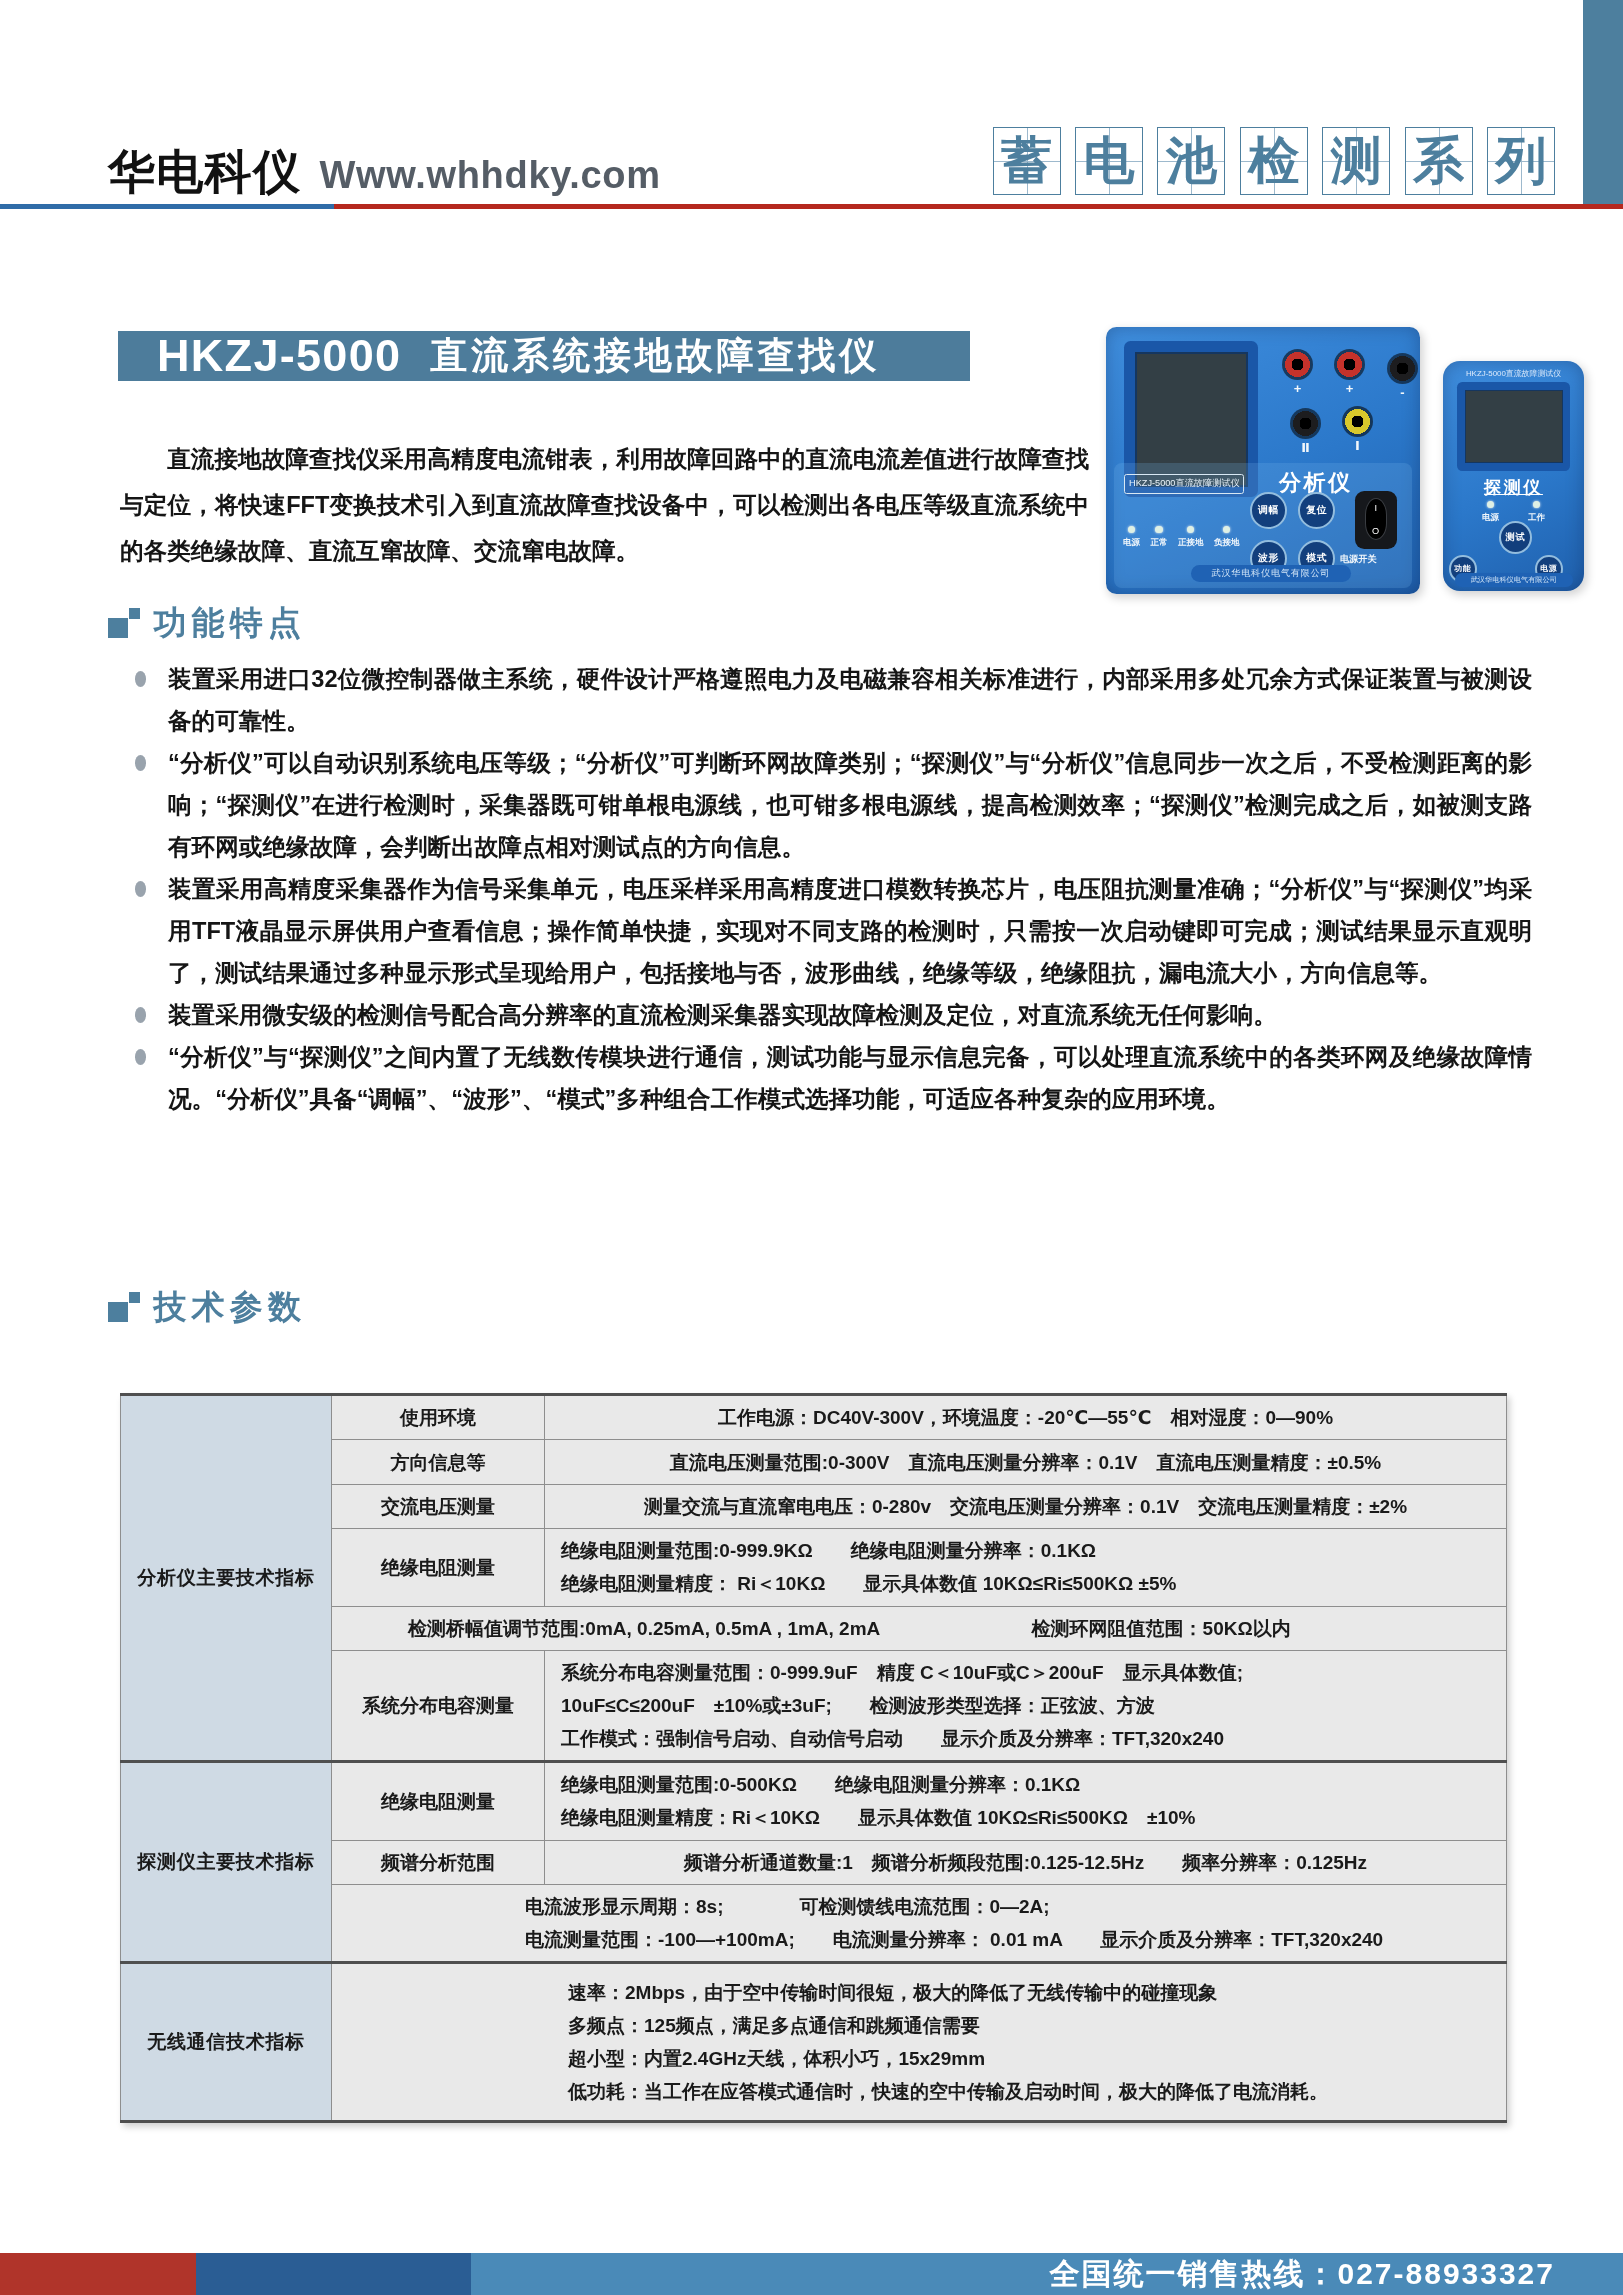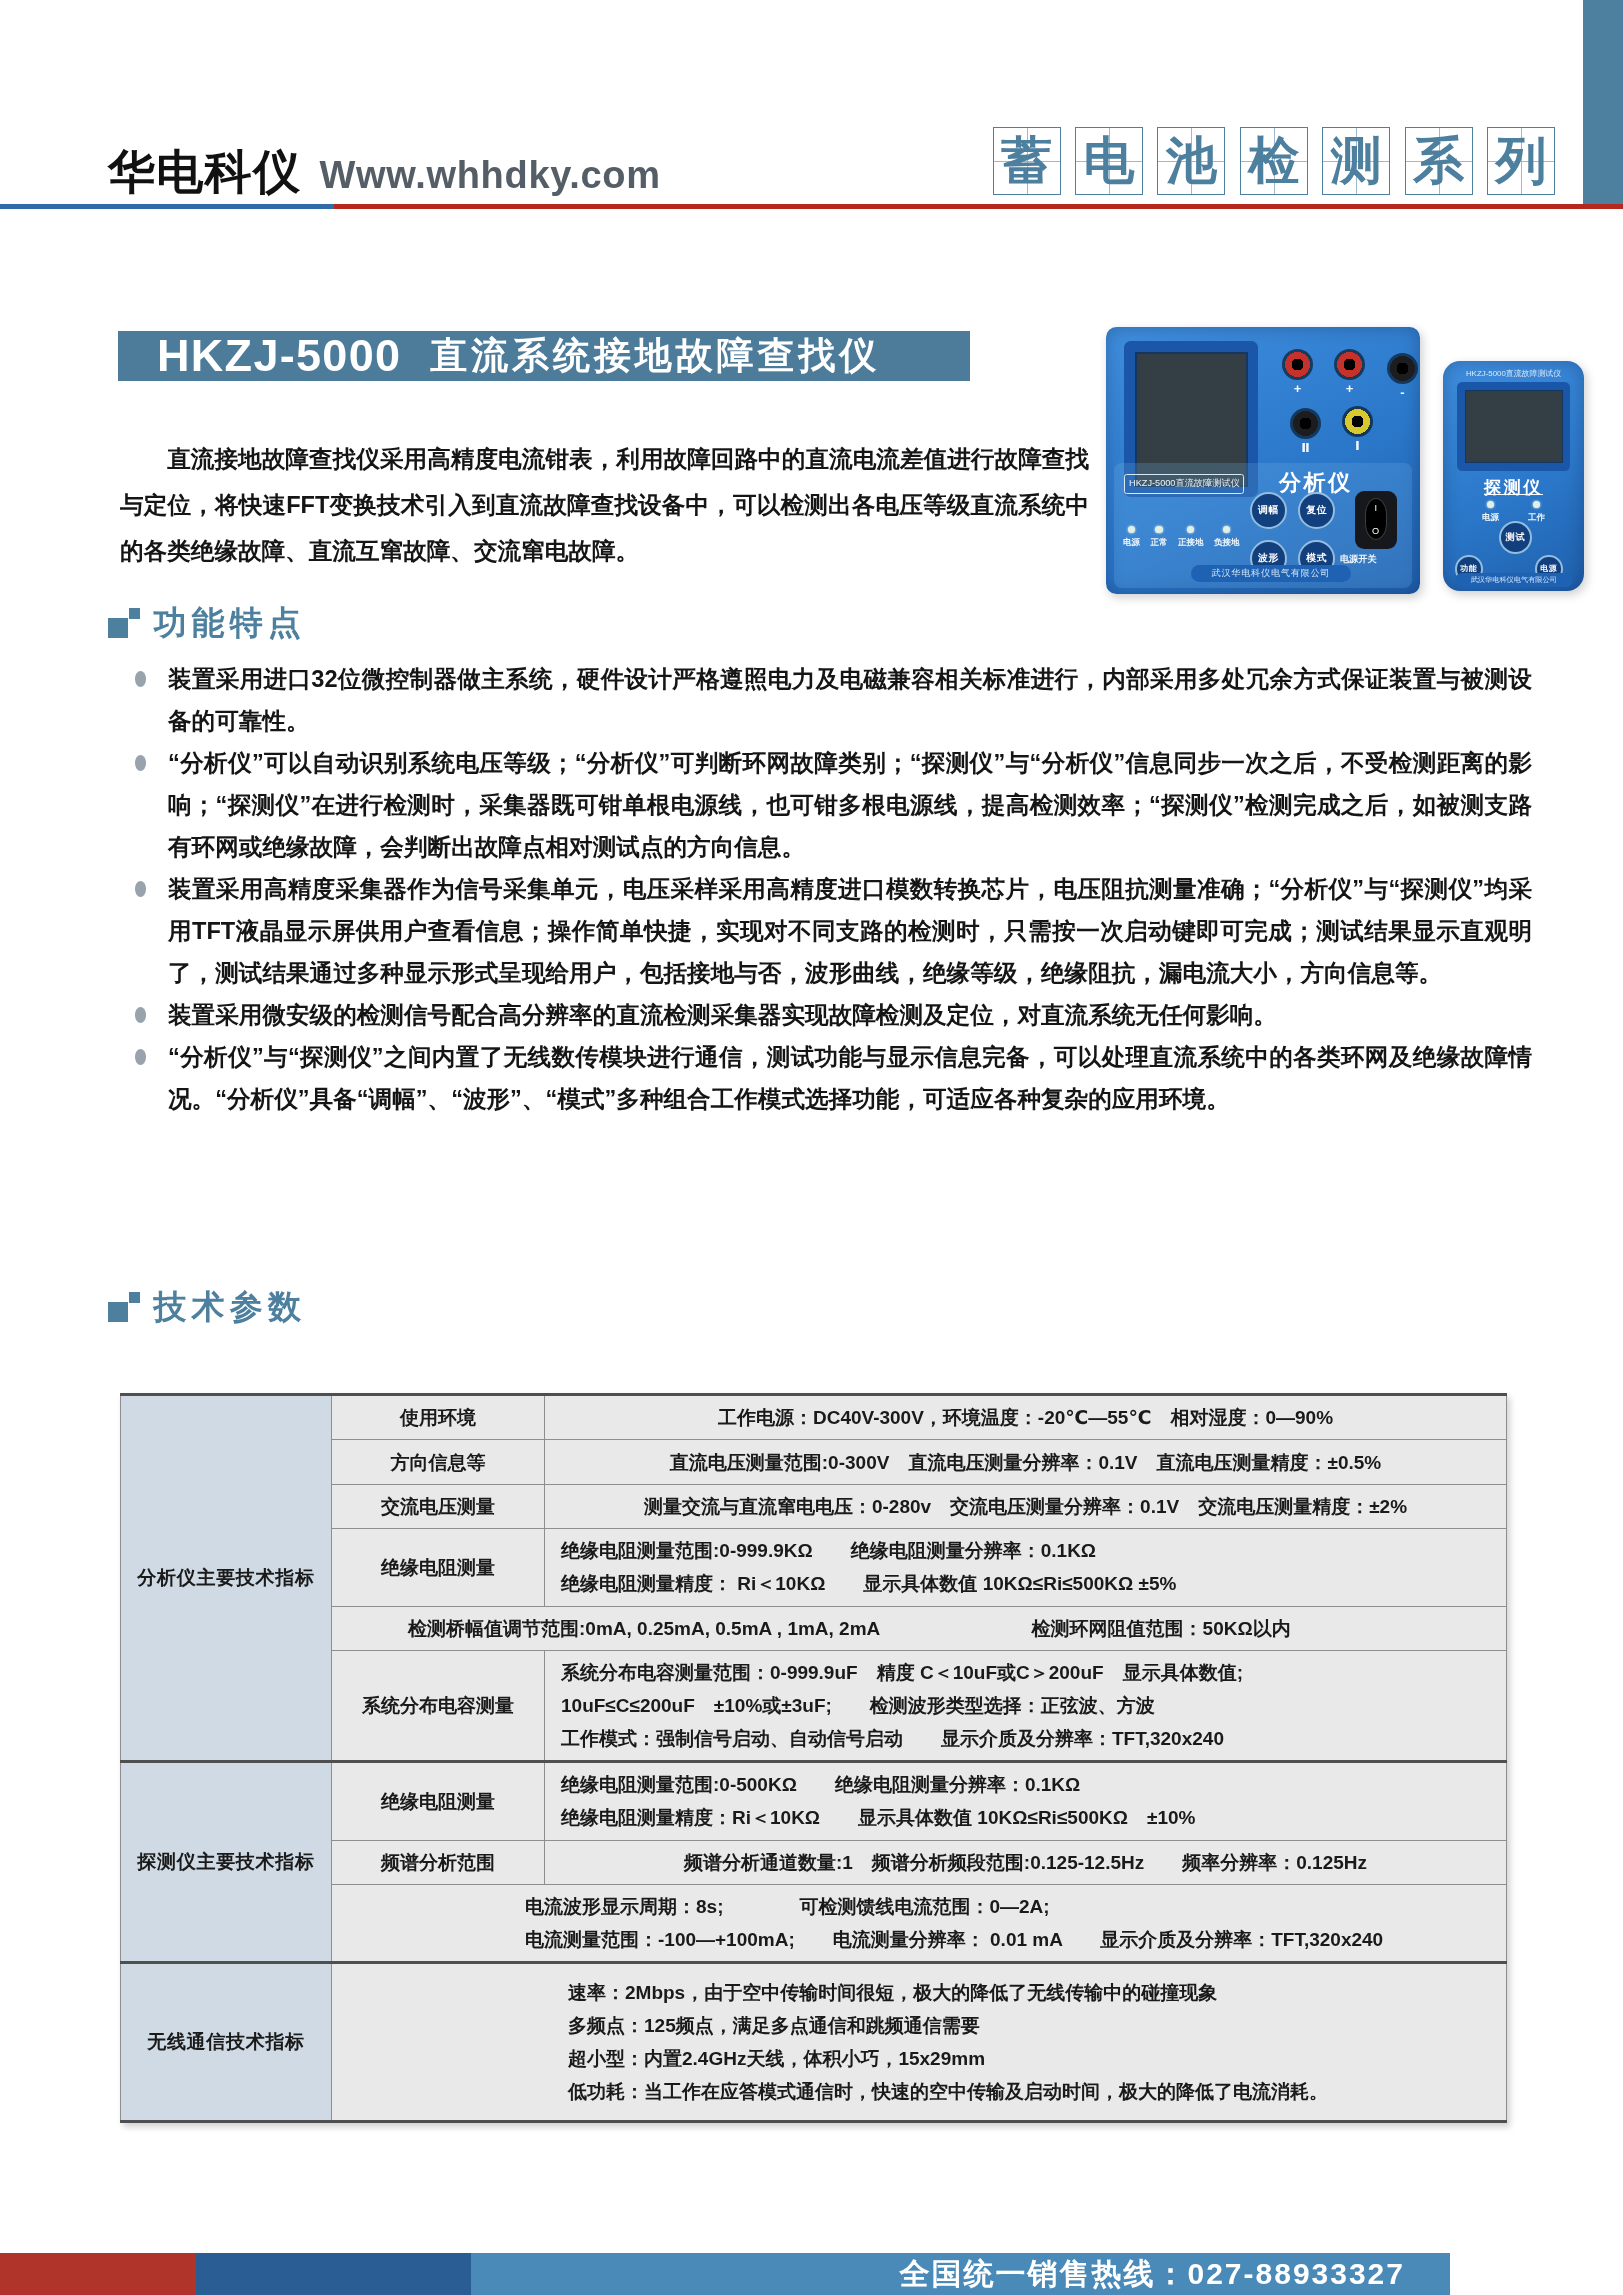--- a/index.html
+++ b/index.html
@@ -64,21 +64,21 @@
   .a-company{position:absolute;left:77px;bottom:5.2px;width:160px;height:17px;background:#1f62b4;border-radius:8.5px;
     color:#cfe3f6;font-size:9.2px;display:flex;align-items:center;justify-content:center;letter-spacing:0.7px;}
   .detector{left:1443px;top:361px;width:141px;height:230px;border-radius:17px;}
   .d-model{position:absolute;left:0;top:6.5px;width:100%;text-align:center;font-size:7.9px;color:#dceafc;}
   .d-screen{position:absolute;left:14.4px;top:21px;width:113px;height:89px;background:#1a57a8;border-radius:5.2px;}
   .d-screen-in{position:absolute;left:7.9px;top:7.9px;right:7.9px;bottom:7.9px;background:#333f45;border:1.3px solid #15365f;}
   .d-name{position:absolute;left:0;top:115px;width:100%;text-align:center;font-size:17px;color:#fff;font-weight:bold;letter-spacing:2.6px;font-family:"DejaVu Serif","Liberation Serif",serif;text-decoration:underline;}
   .d-leds{position:absolute;left:0;top:140px;width:100%;display:flex;justify-content:center;gap:29px;}
   .d-btn-test{position:absolute;left:56px;top:160px;}
   .d-btn-test .rbtn{width:29px;height:29px;font-size:9.2px;}
-  .d-btn-a{position:absolute;left:12px;top:194px;}
+  .d-btn-a{position:absolute;left:6px;top:194px;}
   .d-btn-b{position:absolute;left:92px;top:194px;}
   .d-btn-a .rbtn,.d-btn-b .rbtn{width:23.6px;height:23.6px;font-size:7.9px;}
   .d-company{position:absolute;left:11.8px;bottom:3.9px;width:118px;height:14.4px;background:#1f62b4;border-radius:7.2px;
     color:#cfe3f6;font-size:7.2px;display:flex;align-items:center;justify-content:center;}
   
   .sec-head{position:absolute;display:flex;align-items:flex-end;gap:14.4px;}
   .sec-head.h1{left:108px;top:607px;}
   .sec-head.h2{left:108px;top:1291px;}
   .h-icon{position:relative;width:31px;height:31px;flex:0 0 auto;}
   .h-icon .big{position:absolute;left:0;bottom:0;width:19.6px;height:19.6px;background:var(--accent,#4d7f9e);}
@@ -102,22 +102,22 @@
   td.content.center .line{text-align:center;}
   td.content .line{white-space:nowrap;}
   td.content.multi{padding-left:16px;}
   tbody.g0 td.merged{padding-left:76px;}
   tbody.g1 td.merged{padding-left:193px;}
   tbody.g2 td.merged{padding-left:236px;padding-top:11.8px;padding-bottom:11.8px;}
   
   .footer{position:absolute;left:0;top:2253px;width:1623px;height:43px;}
   .footer .seg-red{position:absolute;left:0;top:0;width:196px;height:43px;background:var(--footer_red,#b0342a);}
   .footer .seg-dark{position:absolute;left:196px;top:0;width:275px;height:43px;background:var(--footer_dark_blue,#2a5d94);}
-  .footer .seg-light{position:absolute;left:471px;top:0;width:979px;height:43px;background:var(--footer_light_blue,#4a8ab8);
-    display:flex;align-items:center;justify-content:flex-end;padding-right:45px;box-sizing:border-box;}
+  .footer .seg-light{position:absolute;left:471px;top:0;width:1152px;height:43px;background:var(--footer_light_blue,#4a8ab8);
+    display:flex;align-items:center;justify-content:flex-end;padding-right:68px;box-sizing:border-box;}
   .hotline{font-size:30px;font-weight:bold;color:#fff;letter-spacing:2px;}
 </style>
 </head>
 <body style="--accent: #4d7f9e; --accent_bar: #4d7c9b; --rule_blue: #2f6ca8; --rule_red: #b5281e; --footer_red: #b0342a; --footer_dark_blue: #2a5d94; --footer_light_blue: #4a8ab8; --table_label_bg: #cfdae4; --table_cell_bg: #e9e9e9; --device_blue: #2b78ca; --jack_red: #c5322b; --jack_yellow: #d8c82c; --jack_black: #1d1d1f;">
 
 <div class="logo-row">
   <span class="logo-cn">华电科仪</span>
   <span class="logo-url">Www.whhdky.com</span>
 </div>
 <div class="series-row">

